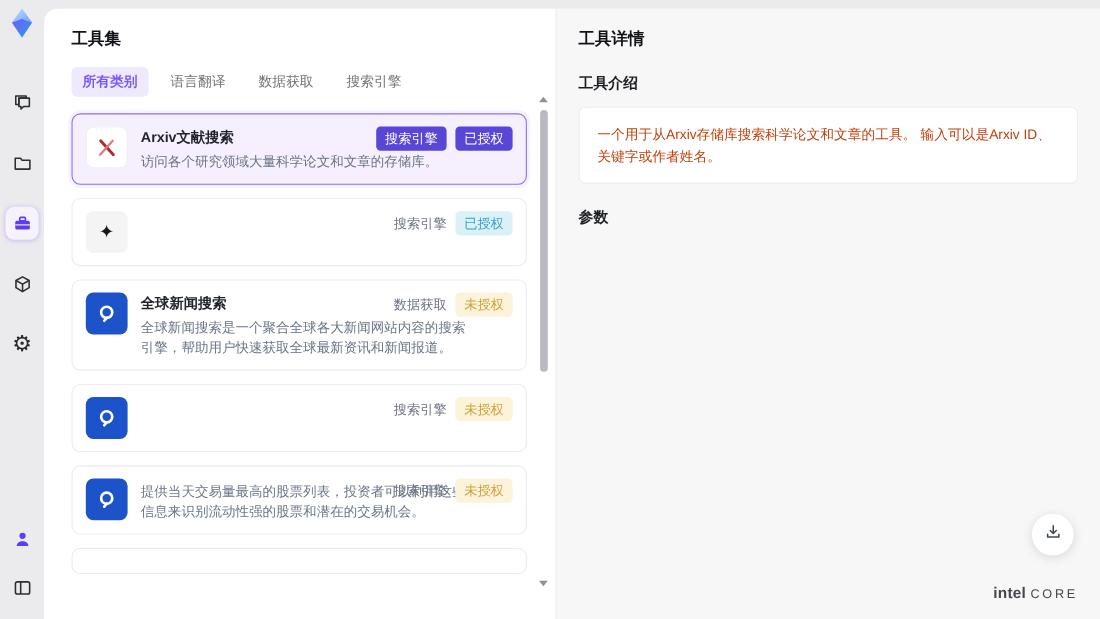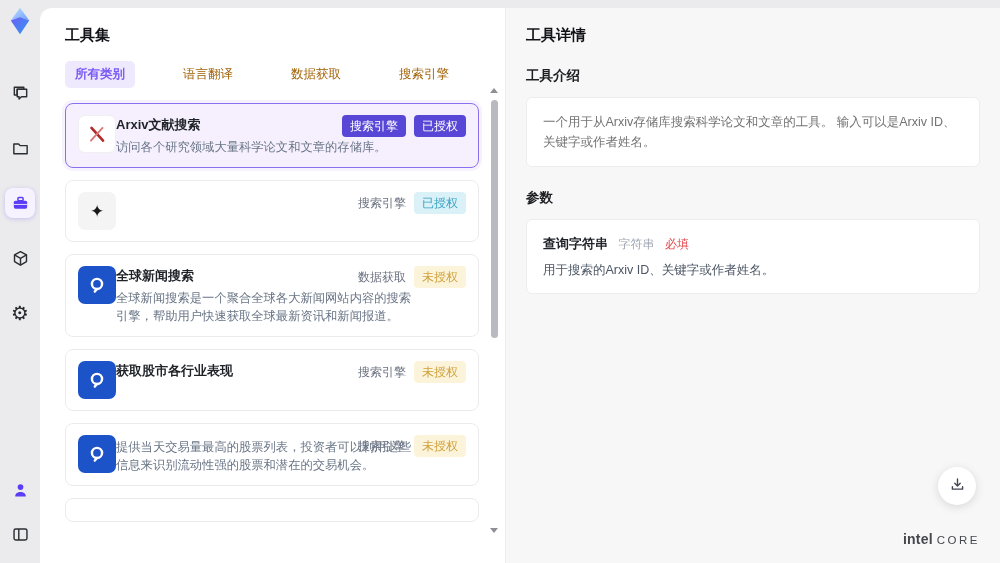--- a/index.html
+++ b/index.html
@@ -18,26 +18,26 @@
   .rail-bottom { margin-top:auto; display:flex; flex-direction:column; align-items:center; gap:14px; margin-bottom:14px; }
   .gear-glyph { font-size:20px; line-height:20px; color:#26282d; }
 
   
   .app { position:absolute; left:40px; top:8px; right:0; bottom:0; display:flex;
          background:#ffffff; border-top-left-radius:12px; overflow:hidden; }
 
   
   .list-panel { width:465px; flex:none; position:relative; padding:18px 26px 0 25px; }
   .panel-title { font-size:15px; font-weight:bold; color:#111318; margin-bottom:16px; }
-  .tabs { display:flex; align-items:center; gap:38px; margin-bottom:15px; }
-  .tab { font-size:12.5px; color:#a16207; cursor:pointer; padding:5px 10px; border-radius:5px; }
+  .tabs { display:flex; align-items:center; gap:10px; margin-bottom:15px; }
+  .tab { font-size:12.5px; color:#737373; cursor:pointer; padding:5px 10px; border-radius:5px; }
   .tab.active { background:#efe9fd; color:#7a5af5; font-weight:bold; }
 
   .cards { }
-  .card { position:relative; display:flex; gap:0; background:#fff; border:1px solid #ececef;
+  .card { position:relative; display:flex; gap:12px; background:#fff; border:1px solid #ececef;
           border-radius:8px; padding:11px 12px; margin-bottom:12px; cursor:pointer; }
   .card.selected { border:1.5px solid #8a70ee; background:#f6f0fe; box-shadow:0 0 0 3px rgba(124,92,240,.07); }
   .card-icon { width:38px; height:38px; border-radius:7px; flex:none; display:flex; align-items:center;
                justify-content:center; overflow:hidden; }
   .icon-arxiv { background:#ffffff; border:1px solid #f0f0f0; }
   .icon-tavily,.icon-news { background:#f4f4f5; }
   .icon-qblue { background:#1d53c9; }
   .star-glyph { font-size:17px; color:#18181b; }
   .card-body { flex:1; min-width:0; }
   .card-title { font-size:13px; font-weight:bold; color:#1f2328; line-height:20px; padding-right:150px; }
@@ -53,21 +53,21 @@
   .sb-thumb { position:absolute; right:7px; top:92px; width:7px; height:238px; border-radius:4px; background:#b9b9c0; }
   .sb-up, .sb-down { position:absolute; right:7px; width:0; height:0; border-left:4px solid transparent; border-right:4px solid transparent; }
   .sb-up   { top:80px; border-bottom:5px solid #8f9096; }
   .sb-down { bottom:30px; border-top:5px solid #8f9096; }
 
   
   .details-panel { flex:1; background:#f7f7f8; border-left:1px solid #ededef; padding:18px 20px; position:relative; }
   .details-title { font-size:15px; font-weight:bold; color:#111318; margin-bottom:22px; }
   .section-h { font-size:13.5px; font-weight:bold; color:#1c1e22; margin-bottom:12px; }
   .white-box { background:#ffffff; border:1px solid #ededef; border-radius:6px; padding:14px 16px; margin-bottom:22px; }
-  .intro-text { font-size:12.5px; color:#737373; line-height:1.6; }
+  .intro-text { font-size:12.5px; color:#c2410c; line-height:1.6; }
   .param-name { font-size:13px; font-weight:bold; color:#1f2328; }
   .param-type { font-size:12px; color:#9ca3af; margin-left:6px; }
   .param-required { font-size:12px; color:#e5484d; margin-left:6px; }
   .param-desc { font-size:12.5px; color:#4b5563; margin-top:9px; }
 
   
   .fab { position:absolute; right:24px; bottom:58px; width:38px; height:38px; border-radius:50%;
          background:#ffffff; box-shadow:0 2px 10px rgba(0,0,0,.13); display:flex; align-items:center;
          justify-content:center; cursor:pointer; color:#3f4651; }
   .brand { position:absolute; right:20px; bottom:16px; display:flex; align-items:baseline; gap:4px; color:#45474d;text-align:right; }
@@ -196,21 +196,20 @@
           </div>
         </div>
         <div class="card">
           <div class="card-icon icon-qblue">
             <svg width="22" height="22" viewBox="0 0 20 20" fill="none" stroke="#ffffff" stroke-width="2.2" stroke-linecap="round">
               <circle cx="10" cy="9" r="4.6"></circle>
               <path d="M10 13.6 8 16"></path>
             </svg>
           </div>
           <div class="card-body">
-            <div class="card-title">获取股市各行业表现</div>
           </div>
           <div class="card-badges">
             <span class="badge plain">搜索引擎</span>
             <span class="badge yellow">未授权</span>
           </div>
         </div>
         <div class="card">
           <div class="card-icon icon-qblue">
             <svg width="22" height="22" viewBox="0 0 20 20" fill="none" stroke="#ffffff" stroke-width="2.2" stroke-linecap="round">
               <circle cx="10" cy="9" r="4.6"></circle>
@@ -235,28 +234,20 @@
 
   <div class="details-panel">
     <div class="details-title">工具详情</div>
 
     <div class="section-h">工具介绍</div>
     <div class="white-box">
       <div class="intro-text">一个用于从Arxiv存储库搜索科学论文和文章的工具。 输入可以是Arxiv ID、关键字或作者姓名。</div>
     </div>
 
     <div class="section-h">参数</div>
-    <div class="white-box">
-      <div>
-        <span class="param-name">查询字符串</span>
-        <span class="param-type">字符串</span>
-        <span class="param-required">必填</span>
-      </div>
-      <div class="param-desc">用于搜索的Arxiv ID、关键字或作者姓名。</div>
-    </div>
 
     <div class="fab">
       <span>
         <svg width="17" height="17" viewBox="0 0 20 20" fill="none" stroke="currentColor" stroke-width="1.6" stroke-linecap="round" stroke-linejoin="round">
           <path d="M10 3.5v7.5"></path>
             <path d="M6.8 8.5 10 11.7 13.2 8.5"></path>
             <path d="M4 12.5v3h12v-3"></path>
         </svg>
       </span>
     </div>

